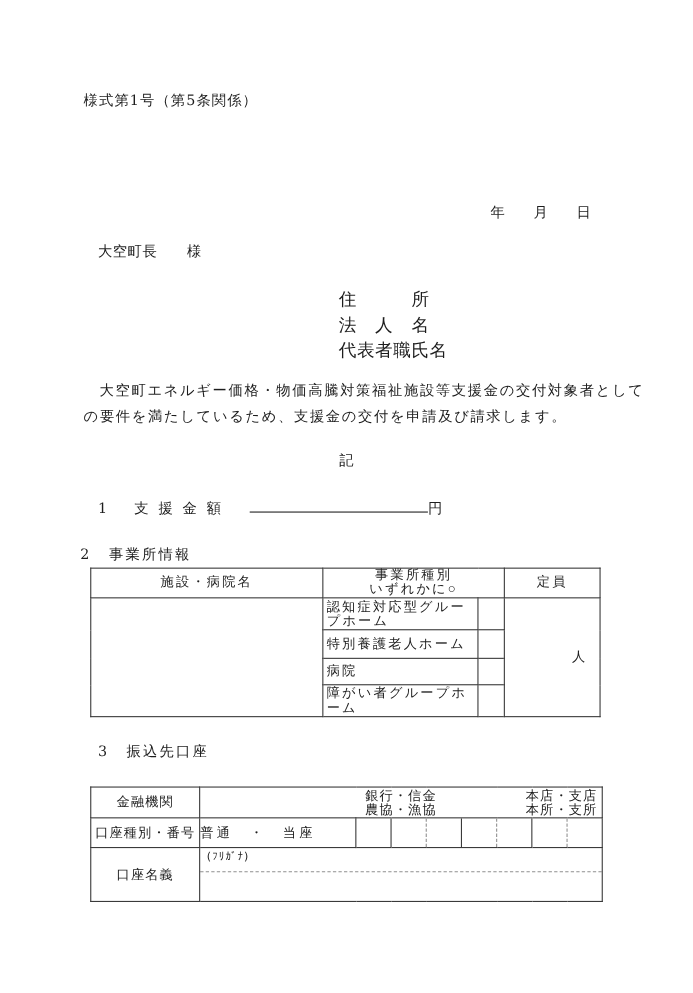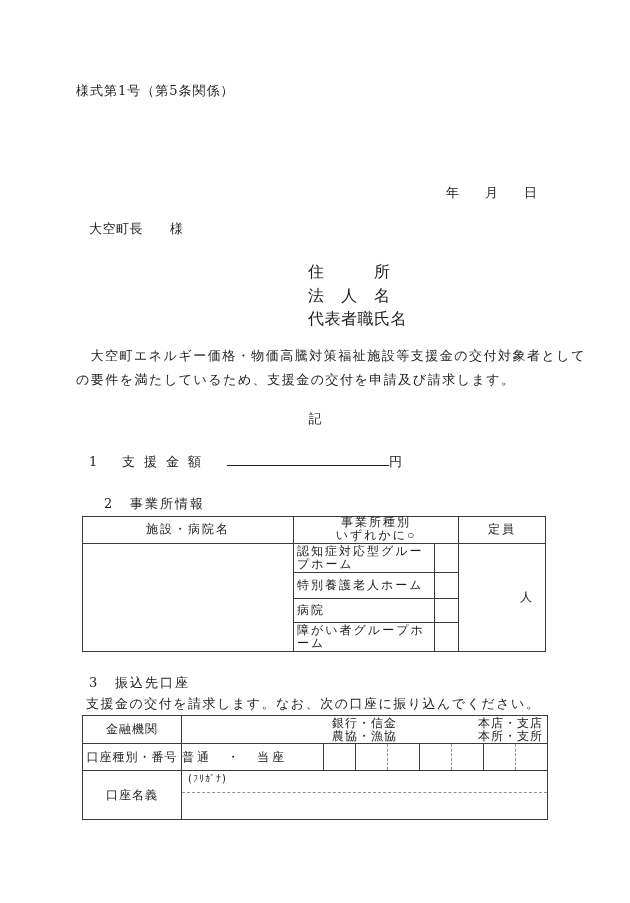--- a/index.html
+++ b/index.html
@@ -23,21 +23,21 @@
   .sec1-num { display:inline-block; width:33px; }
   .spread { letter-spacing:9px; }
   .amount-line {
     display:inline-block; width:162px; height:15px; margin-left:17px;
     border-bottom:1px solid #222; vertical-align:baseline;
   }
 
   .sec-head { font-size:13px; }
   .sec-num { display:inline-block; width:26px; }
   .sec-label { letter-spacing:2px; }
-  #sec2-head { left:104px; top:495px; }
+  #sec2-head { left:73px; top:495px; }
   #sec3-head { left:89px; top:674px; }
   #sec3-note { left:86px; top:695px; font-size:13px; letter-spacing:1.5px; }
 
   table { border-collapse:collapse; table-layout:fixed; }
   td { border:1px solid #3a3a3a; padding:0; font-size:12px; vertical-align:middle; }
 
   #table2 { left:82px; top:516px; width:463px; }
   #table2 .hdr { text-align:center; letter-spacing:2px; line-height:13px;font-family:Liberation Mono, monospace; }
   #table2 .type-cell {
     text-align:left; padding:1px 3px; line-height:13px; letter-spacing:2px;
@@ -132,21 +132,20 @@
       <td class="type-cell">障がい者グループホーム</td>
       <td></td>
     </tr>
   </tbody>
     </table>
 
   <div class="abs sec-head" id="sec3-head">
     <span class="sec-num">3</span><span class="sec-label">振込先口座</span>
   </div>
 
-  <div class="abs" id="sec3-note">支援金の交付を請求します。なお、次の口座に振り込んでください。</div>
 
   <table class="abs" id="table3">
     <colgroup>
       <col style="width:99px">
         <col style="width:142px">
       <col style="width:32px">
         <col style="width:32px">
         <col style="width:32px">
         <col style="width:32px">
         <col style="width:32px">

